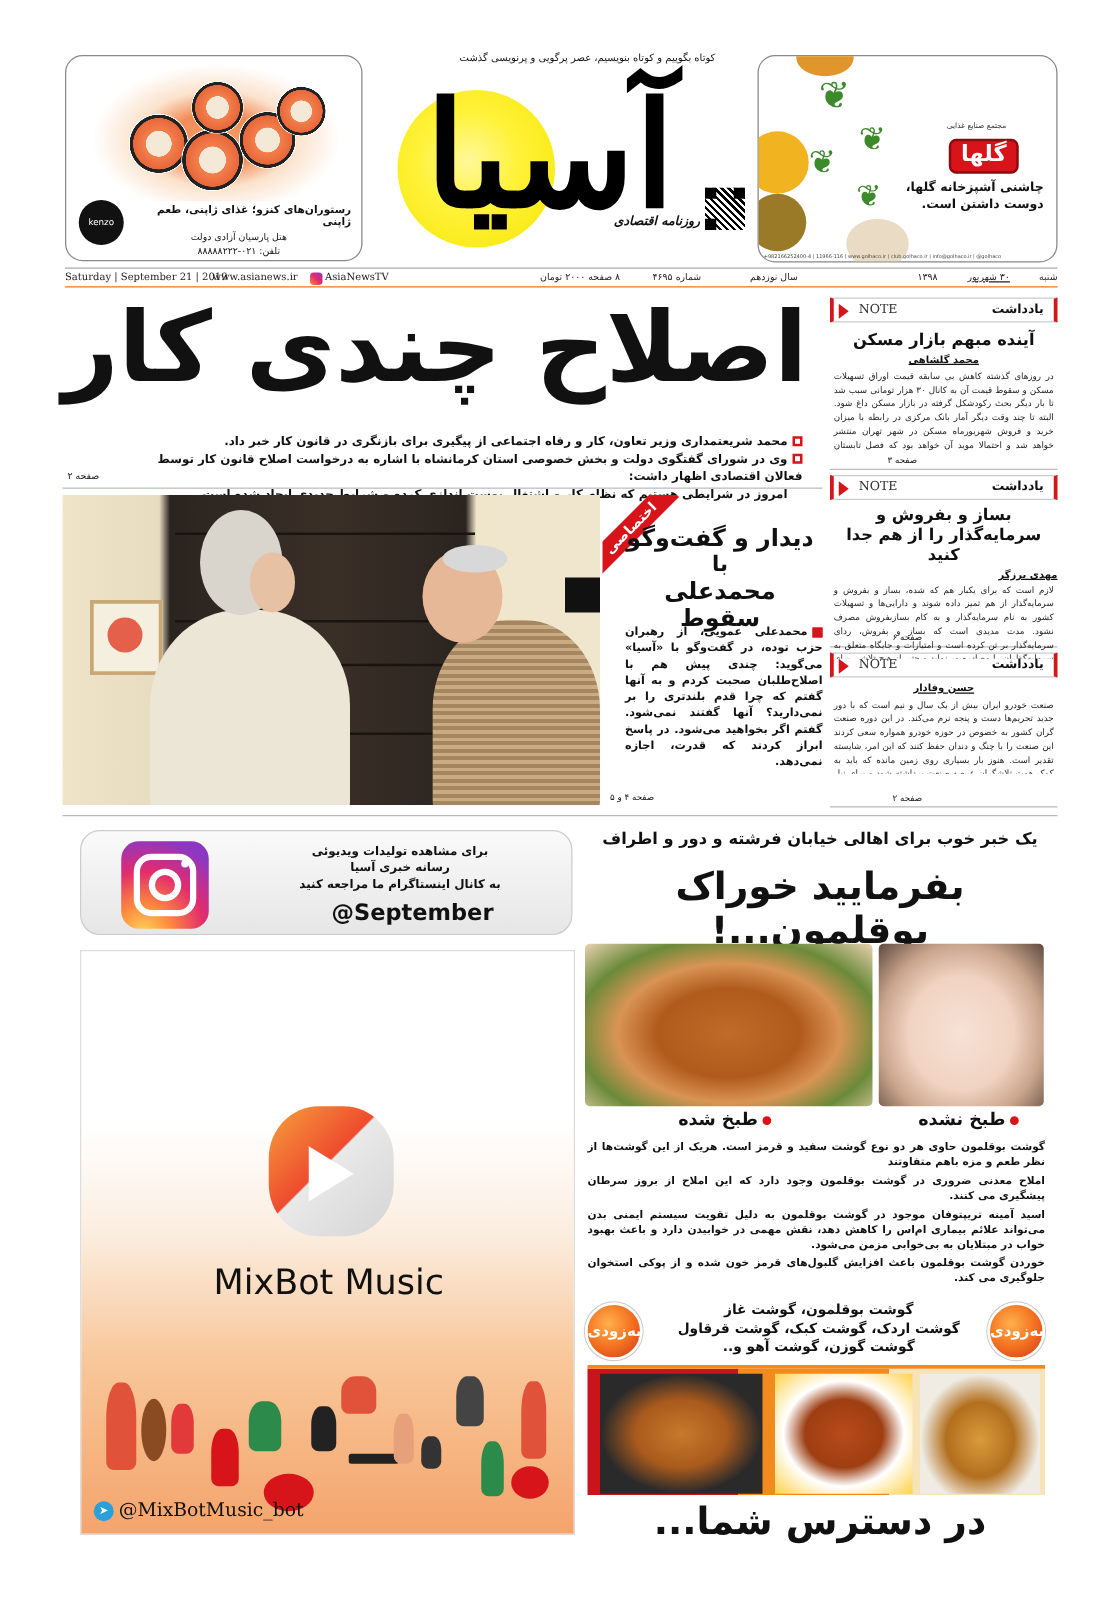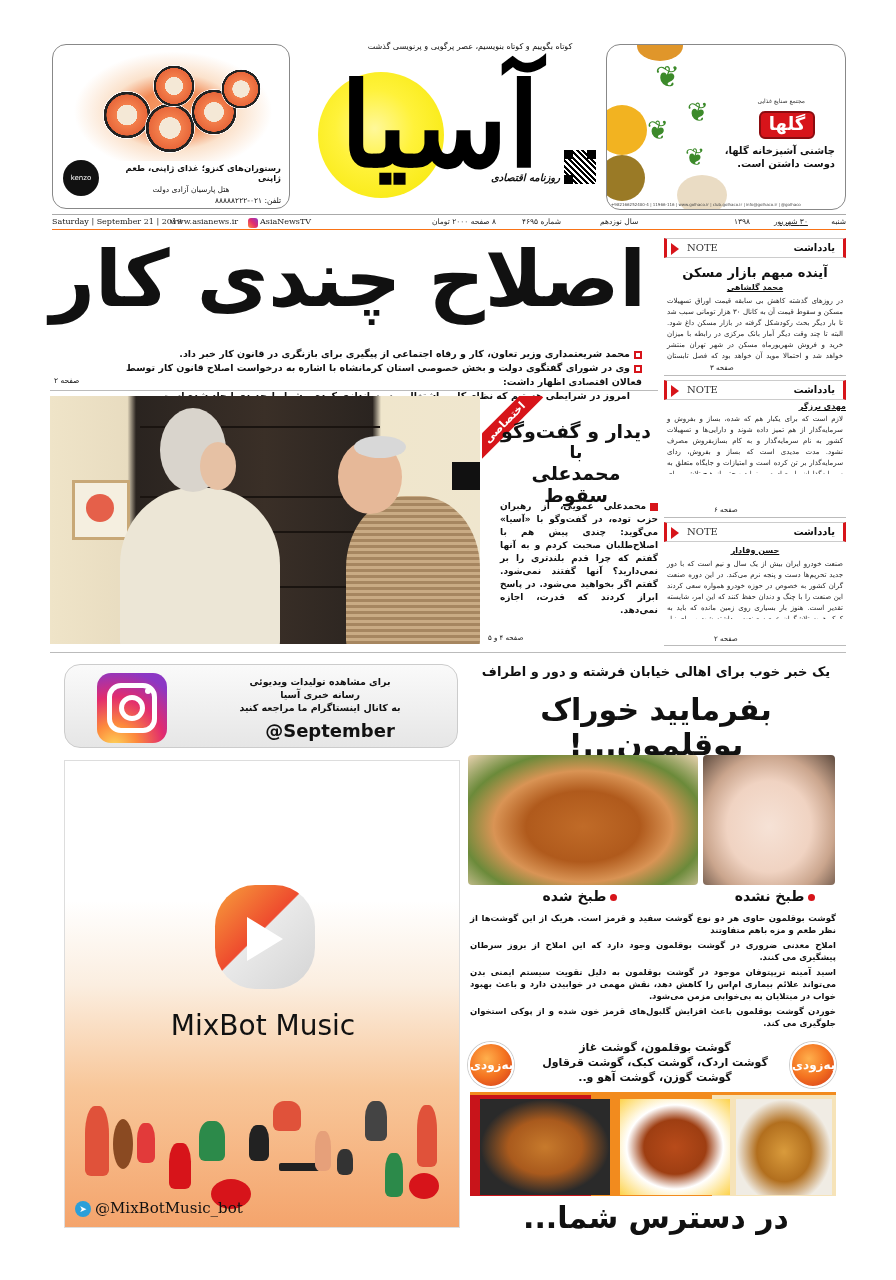--- a/index.html
+++ b/index.html
@@ -78,21 +78,21 @@
       <div class="sushi-roll" style="left:118px;top:38px;width:46px;height:46px;"></div>
       <div class="sushi-roll" style="left:148px;top:18px;width:40px;height:40px;"></div>
       <div class="sushi-roll" style="left:80px;top:14px;width:42px;height:42px;"></div>
     </div>
     <div class="abs center" style="left:10px;top:115px;width:36px;height:36px;border-radius:50%;background:#111;color:#fff;font-size:7px;line-height:36px;">
       <span>kenzo</span>
     </div>
     <div class="abs rtl" style="right:8px;top:118px;width:180px;">
       <div style="font-size:8.5px;font-weight:bold;">رستوران‌های کنزو؛ غذای ژاپنی، طعم ژاپنی</div>
       <div style="font-size:7.5px;text-align:center;margin-top:2px;">هتل پارسیان آزادی دولت</div>
-      <div style="font-size:7.5px;text-align:right;margin-top:2px;">تلفن: ۰۲۱-۸۸۸۸۸۲۲۲</div>
+      <div style="font-size:7.5px;text-align:center;margin-top:2px;">تلفن: ۰۲۱-۸۸۸۸۸۲۲۲</div>
     </div>
   </div>
 
   <div class="abs rtl" style="left:350px;top:42px;width:240px;font-size:8px;text-align:center;">کوتاه بگوییم و کوتاه بنویسیم، عصر پرگویی و پرنویسی گذشت</div>
   <div class="abs yellow-sun" style="left:318px;top:72px;width:126px;height:126px;"></div>
   <div class="abs logo-text center" style="left:305px;top:40px;width:270px;font-size:116px;line-height:170px;">آسیا</div>
   <div class="abs rtl" style="left:470px;top:172px;width:90px;font-size:10px;font-weight:bold;font-style:italic;">روزنامه اقتصادی</div>
   <div class="abs qr" style="left:562px;top:148px;width:36px;height:38px;"></div>
 
   <div class="abs ad-box" style="left:606px;top:44px;width:240px;height:166px;">
@@ -180,20 +180,21 @@
     <div class="rtl note-body" style="margin-top:4px;padding:0 3px;height:66px;overflow:hidden;">در روزهای گذشته کاهش بی سابقه قیمت اوراق تسهیلات مسکن و سقوط قیمت آن به کانال ۳۰ هزار تومانی سبب شد تا بار دیگر بحث رکودشکل گرفته در بازار مسکن داغ شود. البته تا چند وقت دیگر آمار بانک مرکزی در رابطه با میزان خرید و فروش شهریورماه مسکن در شهر تهران منتشر خواهد شد و احتمالا موید آن خواهد بود که فصل تابستان ۱۳۹۸ با رکود سنگین بخش مسکن ...</div>
     <div class="abs" style="left:46px;bottom:3px;font-size:7px;">صفحه ۳</div>
   </div>
 
   <div class="note" style="position:absolute;left:0;top:142px;width:182px;height:138px;">
     <div class="note-head">
       <span class="note-tri"></span>
       <span class="note-en">NOTE</span>
       <span class="note-fa">یادداشت</span>
     </div>
+    <div class="rtl note-title" style="text-align:center;margin-top:5px;padding:0 8px;">بساز و بفروش و سرمایه‌گذار را از هم جدا کنید</div>
     <div class="rtl note-author" style="text-align:right;margin-top:2px;">مهدی برزگر</div>
     <div class="rtl note-body" style="margin-top:3px;padding:0 3px;height:60px;overflow:hidden;">لازم است که برای یکبار هم که شده، بساز و بفروش و سرمایه‌گذار از هم تمیز داده شوند و دارایی‌ها و تسهیلات کشور به نام سرمایه‌گذار و به کام بسازبفروش مصرف نشود. مدت مدیدی است که بساز و بفروش، ردای سرمایه‌گذار بر تن کرده است و امتیازات و جایگاه متعلق به سرمایه‌گذاران را مصادره می‌نماید و حتی از هیچ تلاشی برای تنگ‌ساختن عرصه جهت حضور سرمایه‌گذاران نیز دریغ نمی‌نماید.</div>
     <div class="abs" style="left:50px;bottom:3px;font-size:7px;">صفحه ۶</div>
   </div>
 
   <div class="note" style="position:absolute;left:0;top:284px;width:182px;height:124px;">
     <div class="note-head">
       <span class="note-tri"></span>
       <span class="note-en">NOTE</span>
       <span class="note-fa">یادداشت</span>

